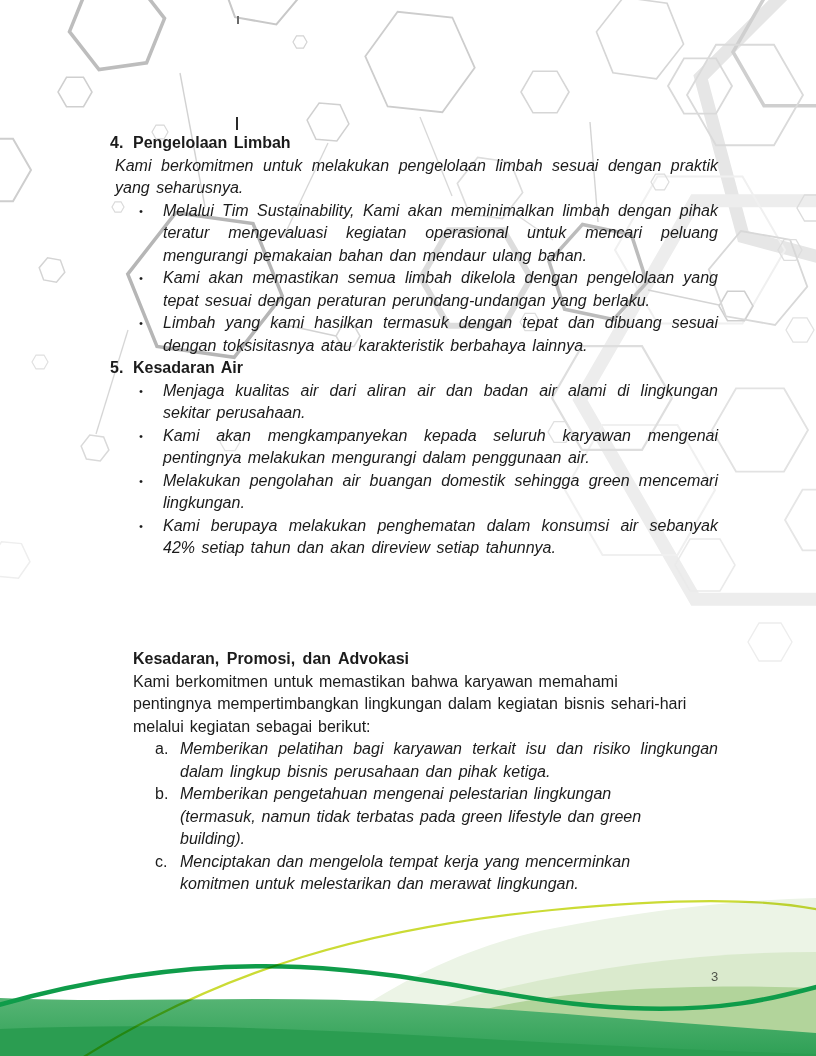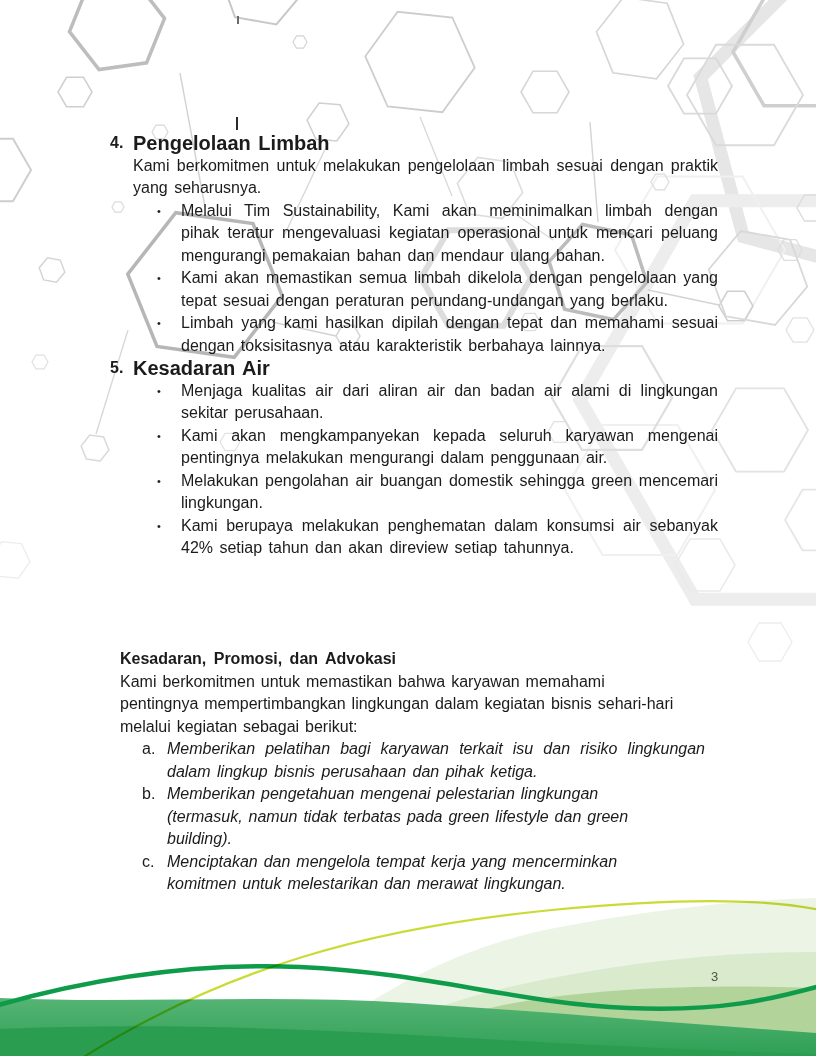--- a/index.html
+++ b/index.html
@@ -14,28 +14,28 @@
   .waves { position: absolute; left: 0; bottom: 0; z-index: 1; }
   .stray-mark { position: absolute; background: #3a3a3a; z-index: 3; }
   .mark1 { left: 237px; top: 16px; width: 2px; height: 8px; background: #6a6a6a; }
   .mark2 { left: 236px; top: 117px; width: 2px; height: 13px; background: #2a2a2a; }
 
   
   .content { position: absolute; left: 110px; top: 132px; width: 608px; z-index: 2;
              font-size: 16px; line-height: 22.5px; }
   .sec-head { display: flex; font-weight: bold; }
   .sec-head .marker { width: 23px; flex: 0 0 23px; }
-  .sec-title { font-size: 20px; font-weight: bold; word-spacing: 2px; line-height: 22.5px; }
-  .sec-body { margin-left: 23px; }
+  .sec-title { font-size: 16px; font-weight: bold; word-spacing: 2px; line-height: 22.5px; }
+  .sec-body { margin-left: 5px; font-style: italic; }
   .just { text-align: justify; text-align-last: left; word-spacing: 2px; }
   .bullet-row { display: flex; padding-left: 24px; }
   .dot { flex: 0 0 24px; width: 24px; font-size: 11px; line-height: 22.5px; }
   .bullet-text { flex: 1; }
 
-  .awareness { position: absolute; left: 120px; top: 648px; width: 585px; z-index: 2;
+  .awareness { position: absolute; left: 133px; top: 648px; width: 585px; z-index: 2;
                font-size: 16px; line-height: 22.5px; }
   .awareness h3 { font-size: 16px; font-weight: bold; word-spacing: 3px; line-height: 22.5px; }
   .awareness .intro { margin-top: 0; word-spacing: 1.5px; }
   .pre { white-space: pre-line; }
   .letter-row { display: flex; padding-left: 22px; word-spacing: 1.5px; }
   .letter-row .marker { flex: 0 0 25px; width: 25px; }
   .letter-row .letter-text { flex: 1; font-style: italic; }
 
   .page-number { position: absolute; left: 711px; top: 969px; z-index: 4;
                  font-size: 13px; color: #4e5349; }
@@ -120,21 +120,21 @@
         <div class="bullet-row">
           <span class="dot">•</span>
           <p class="bullet-text just">Melalui Tim Sustainability, Kami akan meminimalkan limbah dengan pihak teratur mengevaluasi kegiatan operasional untuk mencari peluang mengurangi pemakaian bahan dan mendaur ulang bahan.</p>
         </div>
         <div class="bullet-row">
           <span class="dot">•</span>
           <p class="bullet-text just">Kami akan memastikan semua limbah dikelola dengan pengelolaan yang tepat sesuai dengan peraturan perundang-undangan yang berlaku.</p>
         </div>
         <div class="bullet-row">
           <span class="dot">•</span>
-          <p class="bullet-text just">Limbah yang kami hasilkan dipilah dengan tepat dan memahami sesuai dengan toksisitasnya atau karakteristik berbahaya lainnya.</p>
+          <p class="bullet-text just">Limbah yang kami hasilkan termasuk dengan tepat dan dibuang sesuai dengan toksisitasnya atau karakteristik berbahaya lainnya.</p>
         </div>
       </div>
     </section>
 
     <section class="num-section">
       <div class="sec-head">
         <span class="marker">5.</span>
         <h3 class="sec-title">Kesadaran Air</h3>
       </div>
       <div class="sec-body">

